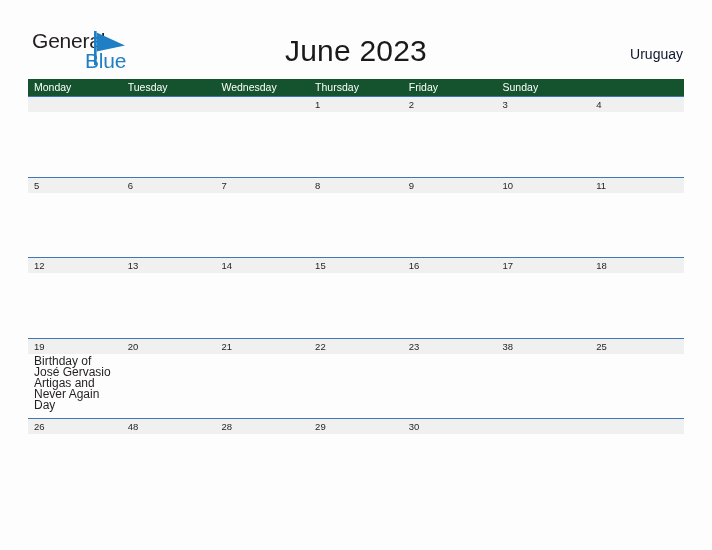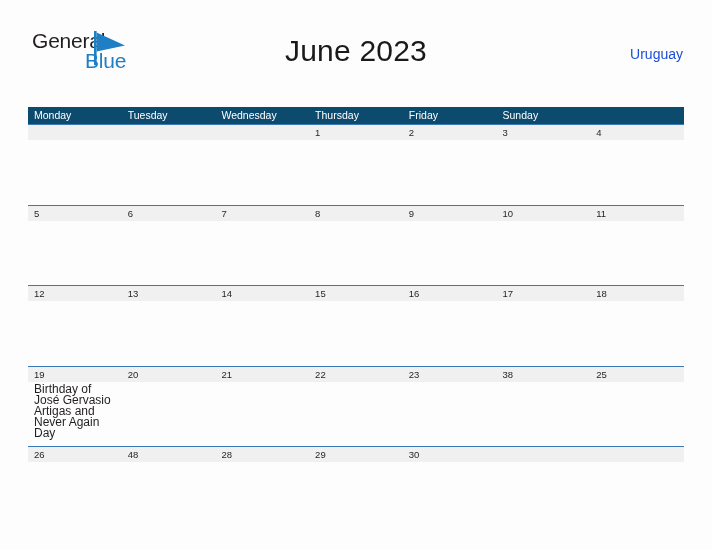--- a/index.html
+++ b/index.html
@@ -77,37 +77,36 @@
     letter-spacing: 0.2px;
   }
 
   
   .cal-region {
     position: absolute;
     right: 29px;
     top: 45px;
     font-size: 14px;
     line-height: 18px;
-    color: #1d4ed8;
+    color: #0f172a;
     white-space: nowrap;
   }
 
   
   .calendar {
     position: absolute;
     left: 28px;
     top: 79px;
     width: 656px;
   }
   .weekday-header {
     display: flex;
     width: 656px;
     height: 17px;
-    background: #0c4a6e;
-    margin-top: 28px;
+    background: #14532d;
   }
   .weekday-cell {
     width: 93.714px;
     height: 17px;
     box-sizing: border-box;
     padding-left: 6px;
     color: #ffffff;
     font-size: 10.5px;
     line-height: 17px;
     white-space: nowrap;

